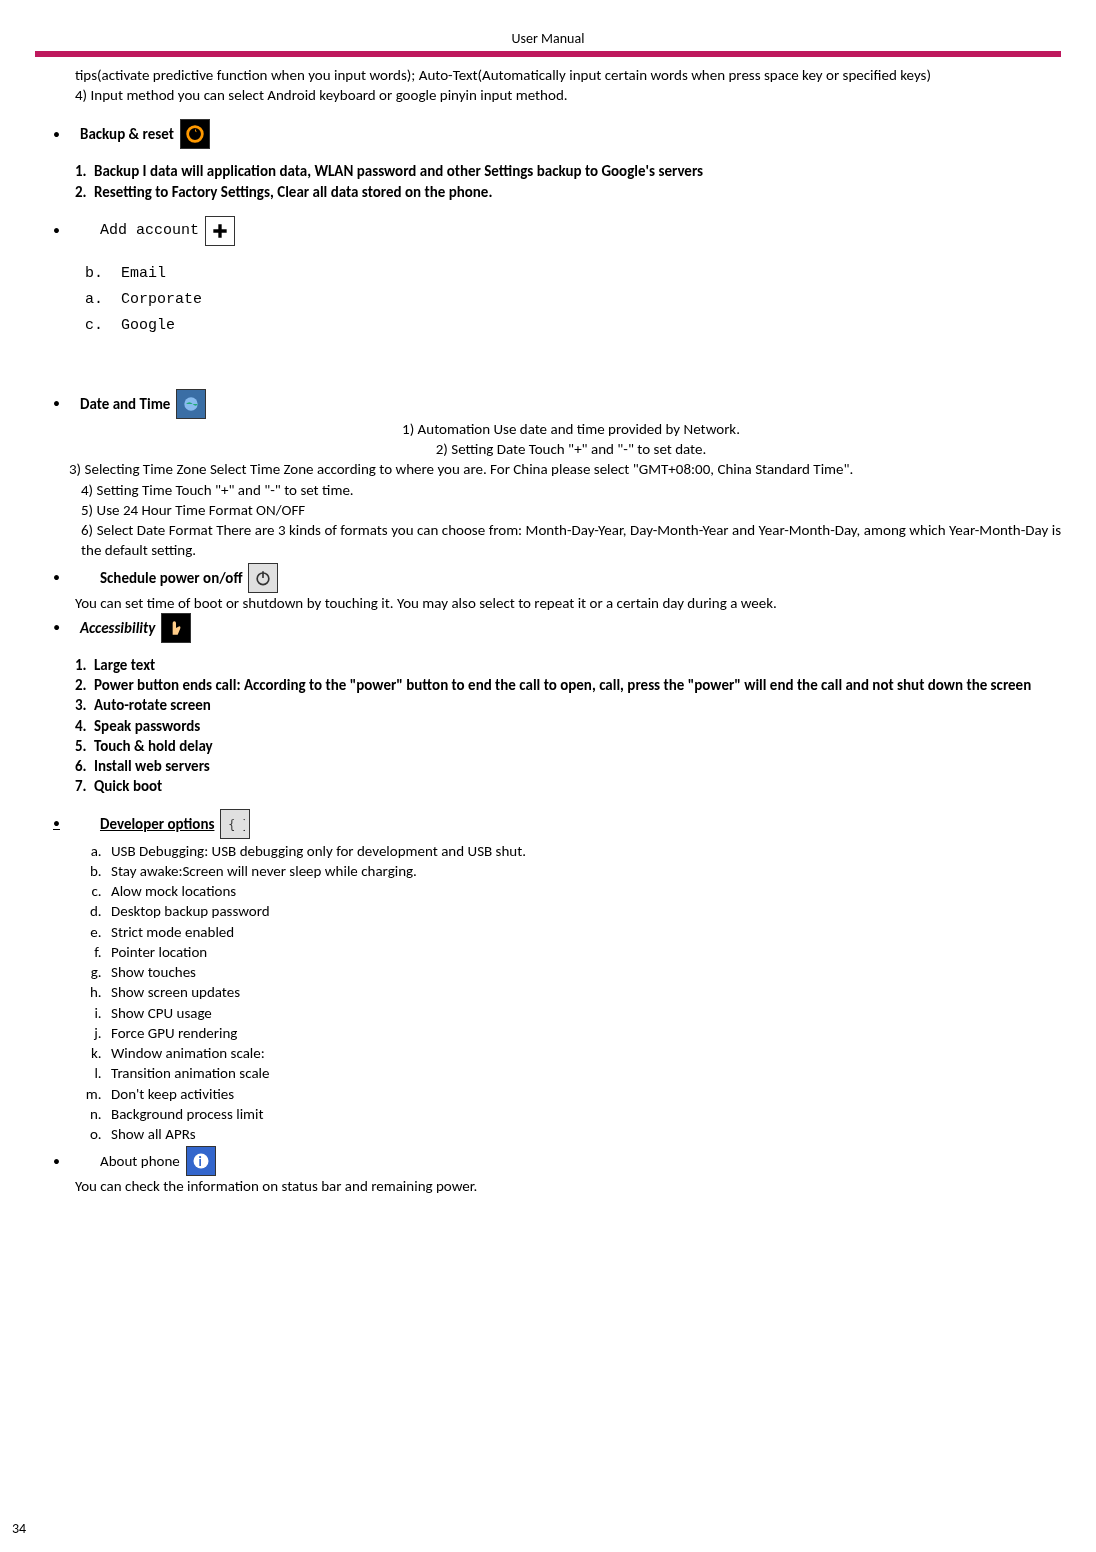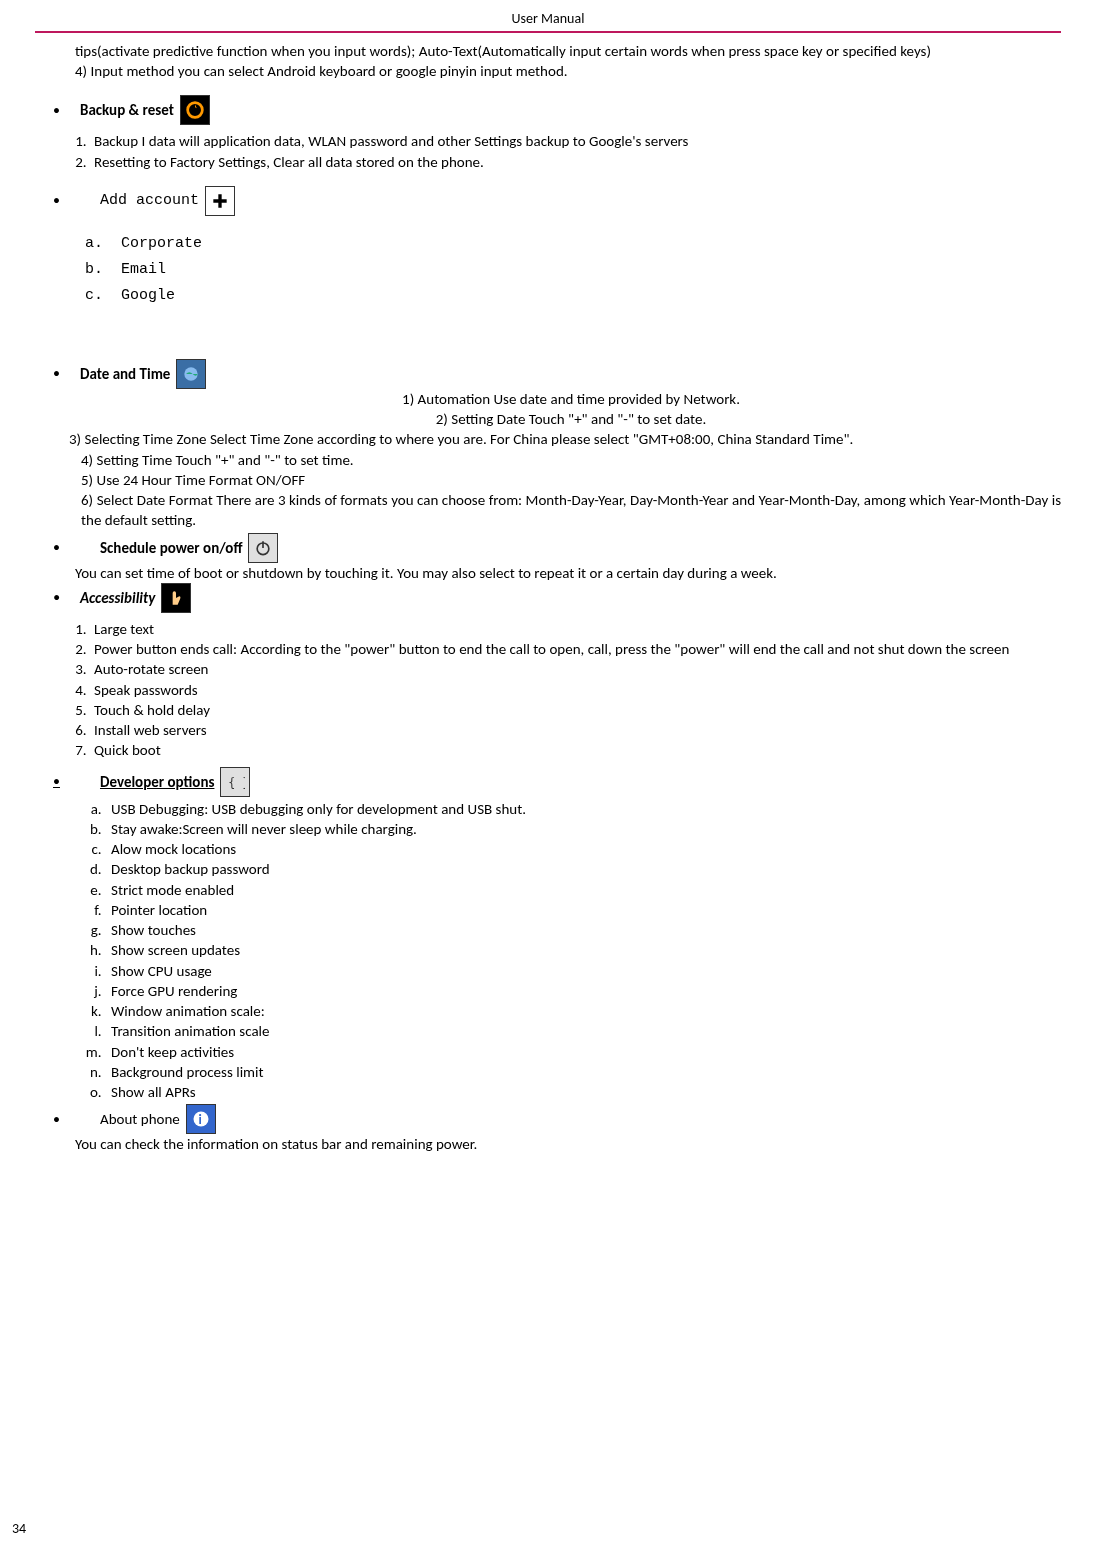--- a/index.html
+++ b/index.html
@@ -10,23 +10,24 @@
     padding: 0;
     color: #000;
     line-height: 1.35;
   }
   .page {
     padding: 10px 35px 20px 35px;
   }
   .header {
     text-align: center;
     font-size: 14px;
-    border-bottom: 2px solid #be185d;
+    border-bottom: 6px solid #be185d;
     padding-bottom: 2px;
     margin-bottom: 8px;
+    margin-top: 20px;
   }
   .indent1 { margin-left: 40px; }
   .bullet-row {
     display: flex;
     align-items: center;
     gap: 6px;
     margin-top: 14px;
   }
   .bullet-dot::before {
     content: "•";
@@ -56,21 +57,21 @@
   .icon-dev { background:#e0e0e0; }
   .icon-about { background:#3366cc; }
   .bold { font-weight: bold; }
   .just { text-align: justify; }
   .page-number {
     position: absolute;
     left: 12px;
     top: 1520px;
     font-size: 14px;
   }
-  ol.num { list-style: decimal; margin:6px 0; padding-left: 55px;}
+  ol.num { list-style: decimal; margin:12px 0; padding-left: 55px; font-weight: bold;}
   ol.num li { padding-left: 4px; }
   ol.alpha { list-style: lower-alpha; margin:2px 0; padding-left: 70px;}
   ol.alpha li { padding-left: 6px;}
   .mono-alpha { list-style: none; padding-left: 50px; }
   .mono-alpha li { font-family:"Courier New", monospace; padding: 3px 0; }
   .mono-alpha li::before { content: attr(data-letter) "."; padding-right: 18px; }
 </style>
 </head>
 <body>
 
@@ -100,22 +101,22 @@
   <div class="bullet-row" style="margin-left:18px;">
     <span class="bullet-dot" style="padding-right:20px;"></span>
     <span class="mono">Add account</span>
     <span class="icon-box icon-plus">
       <svg width="20" height="20" viewBox="0 0 24 24">
           <path d="M12 4 V20 M4 12 H20"></path>
         </svg>
     </span>
   </div>
   <ul class="mono-alpha">
+    <li data-letter="b">Email</li>
     <li data-letter="a">Corporate</li>
-    <li data-letter="b">Email</li>
     <li data-letter="c">Google</li>
   </ul>
 
   <br>
 
   
   <div class="bullet-row" style="margin-left:18px;">
     <span class="bullet-dot"></span>
     <span class="bold">Date and Time</span>
     <span class="icon-box icon-date">

